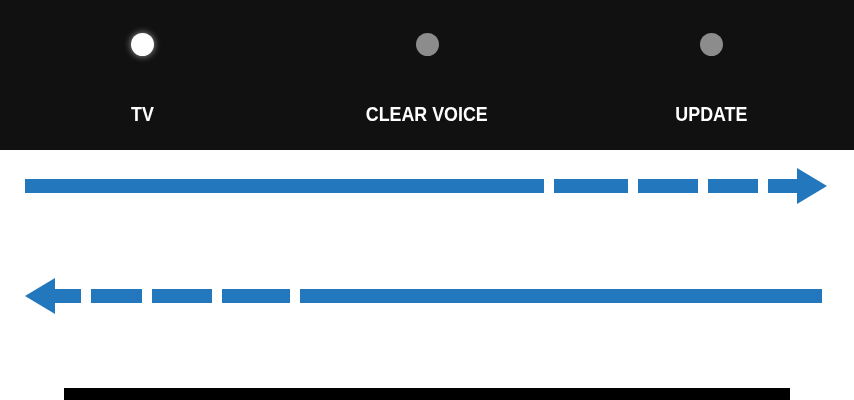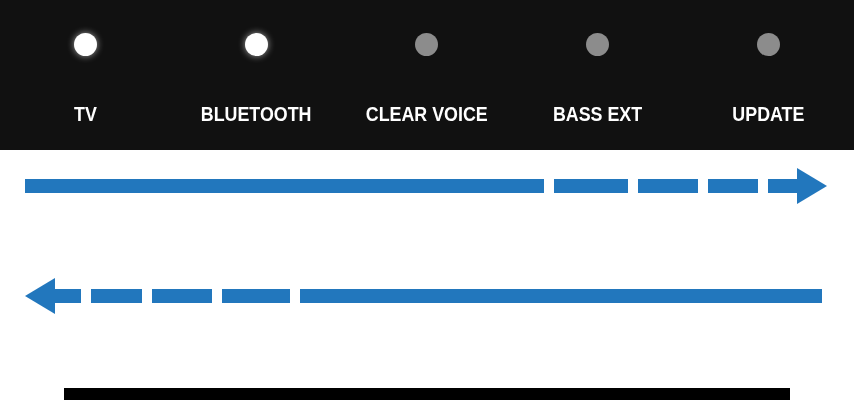--- a/index.html
+++ b/index.html
@@ -73,30 +73,22 @@
 <body>
 
 <div class="stage">
 
   <div class="panel" id="panel" style="background: rgb(17, 17, 17);">
       <div class="indicator">
         <div class="led" style="background: rgb(255, 255, 255); box-shadow: rgba(255, 255, 255, 0.6) 0px 0px 7px;"></div>
         <div class="indicator-label" style="color: rgb(255, 255, 255);">TV</div>
       </div>
       <div class="indicator">
-        <div class="led" style="background: rgb(255, 255, 255); box-shadow: rgba(255, 255, 255, 0.6) 0px 0px 7px;"></div>
-        <div class="indicator-label" style="color: rgb(255, 255, 255);">BLUETOOTH</div>
-      </div>
-      <div class="indicator">
         <div class="led" style="background: rgb(140, 140, 140);"></div>
         <div class="indicator-label" style="color: rgb(255, 255, 255);">CLEAR VOICE</div>
-      </div>
-      <div class="indicator">
-        <div class="led" style="background: rgb(140, 140, 140);"></div>
-        <div class="indicator-label" style="color: rgb(255, 255, 255);">BASS EXT</div>
       </div>
       <div class="indicator">
         <div class="led" style="background: rgb(140, 140, 140);"></div>
         <div class="indicator-label" style="color: rgb(255, 255, 255);">UPDATE</div>
       </div>
     </div>
 
   <div class="arrow" id="arrow0" style="left:25px; top:168px; width:802px;">
     <div class="arrow-body body-right" style="background: rgb(34, 119, 189);"></div>
     <div class="arrow-head head-right" style="border-left-color: rgb(34, 119, 189);"></div>

